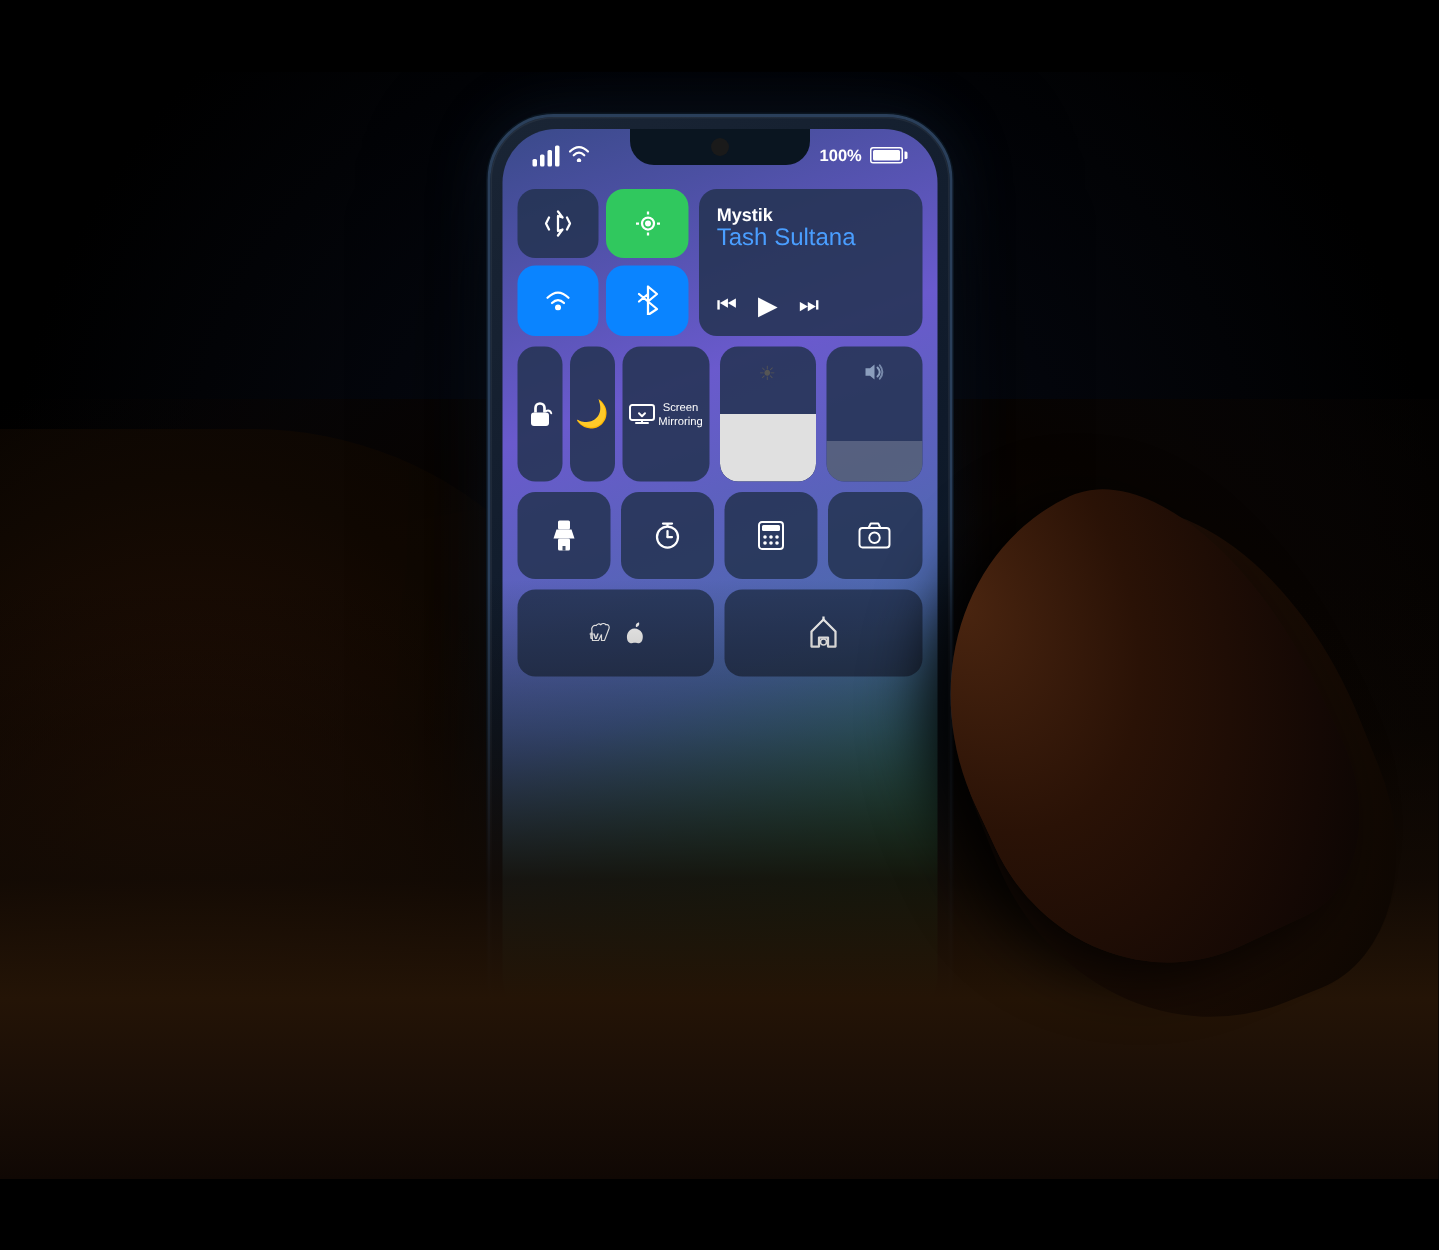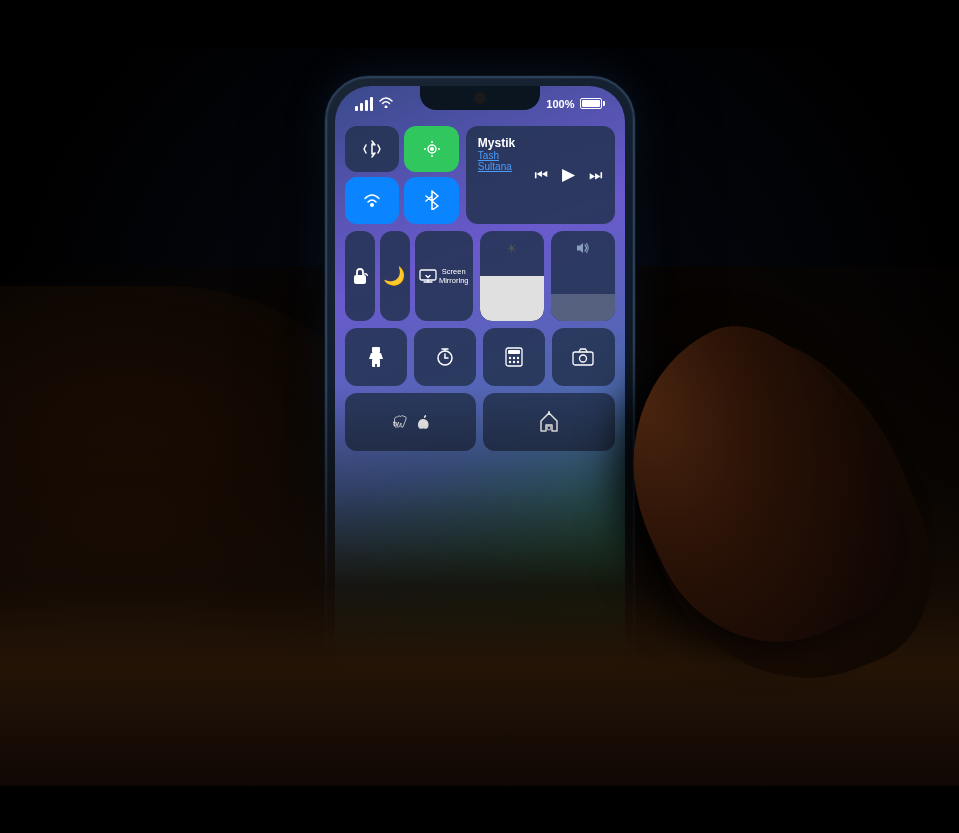--- a/index.html
+++ b/index.html
@@ -273,24 +273,24 @@
                   <path d="M5 9 Q7 7 9 7 Q11 7 13 9" stroke="white" stroke-width="1.5" fill="none" stroke-linecap="round"></path>
                   <path d="M2 5.5 Q5.5 2 9 2 Q12.5 2 16 5.5" stroke="white" stroke-width="1.5" fill="none" stroke-linecap="round"></path>
                 </svg>
               </div>
               <div style="background: rgb(10, 132, 255); border-radius: 12px; display: flex; align-items: center; justify-content: center; cursor: pointer;">
                 <svg width="14" height="20" viewBox="0 0 14 20" fill="white">
                   <path d="M7 1 L13 6 L7 11 L13 16 L7 20 M7 1 L7 20 M7 6 L1 11 M7 11 L1 6" stroke="white" stroke-width="1.5" fill="none" stroke-linecap="round" stroke-linejoin="round"></path>
                 </svg>
               </div>
             </div>
-            <div style="background: rgba(35, 50, 80, 0.85); border-radius: 12px; padding: 10px 12px; display: flex; flex-direction: row; justify-content: space-between;">
+            <div style="background: rgba(35, 50, 80, 0.85); border-radius: 12px; padding: 10px 12px; display: flex; flex-direction: column; justify-content: space-between;">
       <div>
         <div style="font-size: 12px; font-weight: 700; color: #fff;">Mystik</div>
-        <div style="font-size: 10px; color: #4a9eff; font-weight: 500; text-decoration: underline;">Tash Sultana</div>
+        <div style="font-size: 16px; color: #4a9eff; font-weight: 500;">Tash Sultana</div>
       </div>
       <div style="display: flex; align-items: center; gap: 14px;">
         <span style="color: #fff; font-size: 15px; cursor: pointer;">⏮</span>
         <span style="color: #fff; font-size: 17px; cursor: pointer;">▶</span>
         <span style="color: #fff; font-size: 15px; cursor: pointer;">⏭</span>
       </div>
     </div>
           </div>
           <div style="display: grid; grid-template-columns: 2fr 1fr 1fr; gap: 7px; height: 90px;">
             <div style="display: grid; grid-template-columns: 1fr 1fr 1.2fr; gap: 5px;">

